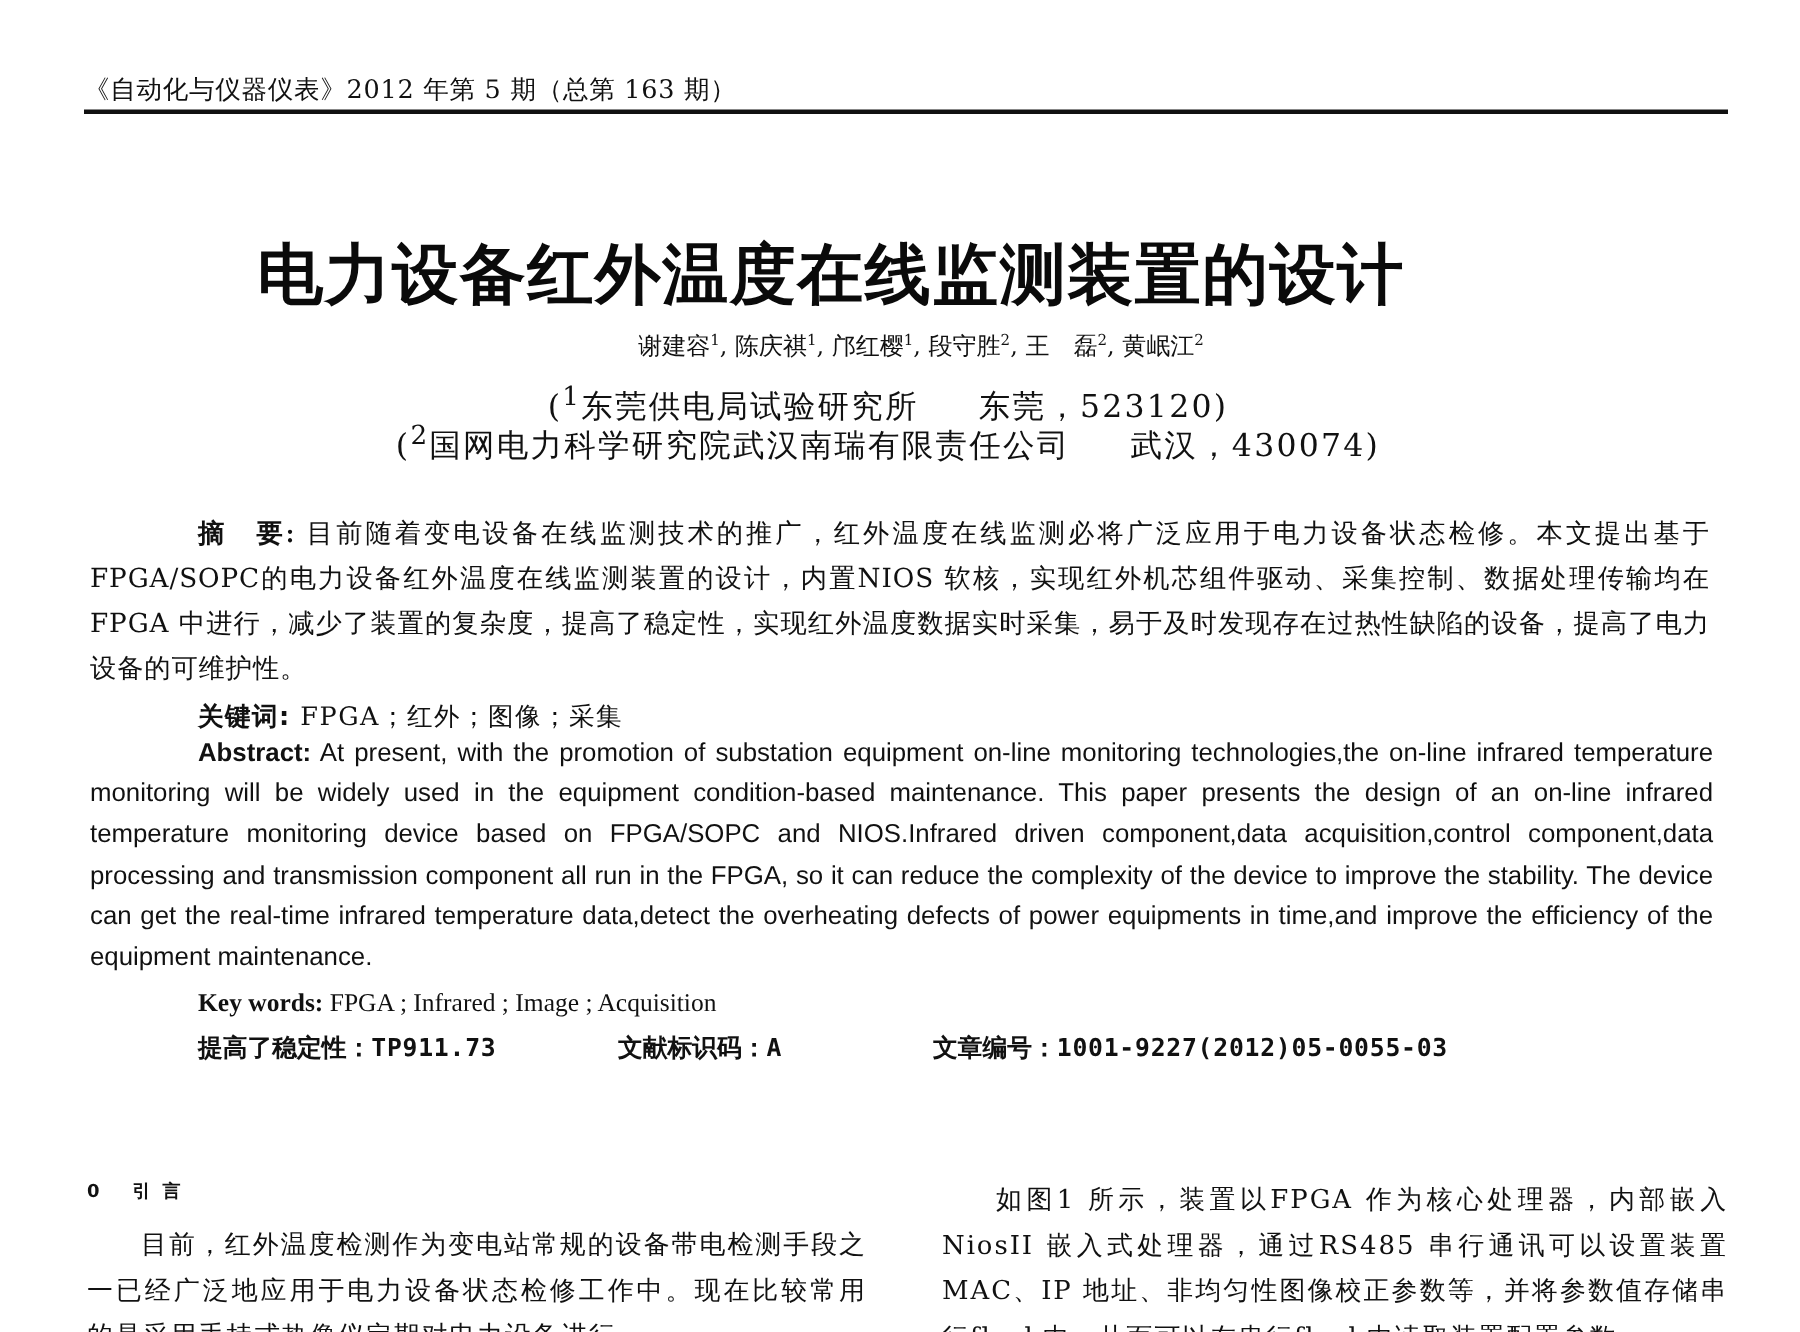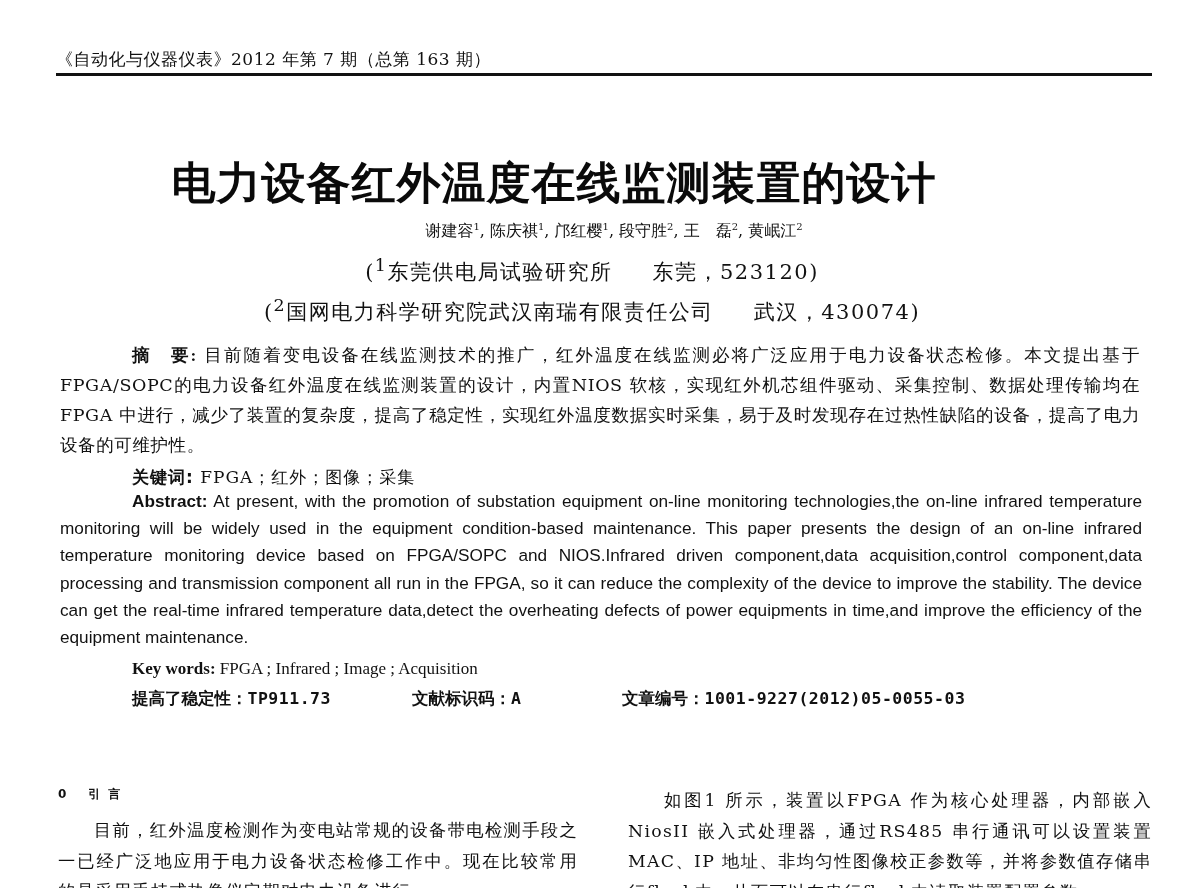--- a/index.html
+++ b/index.html
@@ -56,21 +56,21 @@
     .affil {
       position: absolute;
       left: 0;
       width: 1184px;
       text-align: center;
       font-size: 21px;
       letter-spacing: 1.5px;
       white-space: nowrap;
     }
     .affil-1 { top: 255px; }
-    .affil-2 { top: 295px; }
+    .affil-2 { top: 281px; }
     .affil .gap { display: inline-block; width: 40px; }
 
     .abstract-cn {
       position: absolute;
       left: 60px;
       top: 340px;
       width: 1080px;
       font-size: 17.5px;
       line-height: 30px;
       text-align: justify;
@@ -153,21 +153,21 @@
       letter-spacing: 1.3px;
       text-align: justify;
     }
     .body-col p { margin: 0; text-indent: 36px; }
     .col-left { left: 58px; }
     .col-right { left: 628px; top: 785px; width: 524px; }
   </style>
 </head>
 <body>
 
-<div class="running-head">《自动化与仪器仪表》2012 年第 7 期（总第 163 期）</div>
+<div class="running-head">《自动化与仪器仪表》2012 年第 5 期（总第 163 期）</div>
 <div class="head-rule"></div>
 
 <h1 class="title" style="margin:0;">电力设备红外温度在线监测装置的设计</h1>
 
 <div class="authors">
   <span>谢建容</span><sup>1</sup>,
   <span>陈庆祺</span><sup>1</sup>,
   <span>邝红樱</span><sup>1</sup>,
   <span>段守胜</span><sup>2</sup>,
   <span>王　磊</span><sup>2</sup>,

